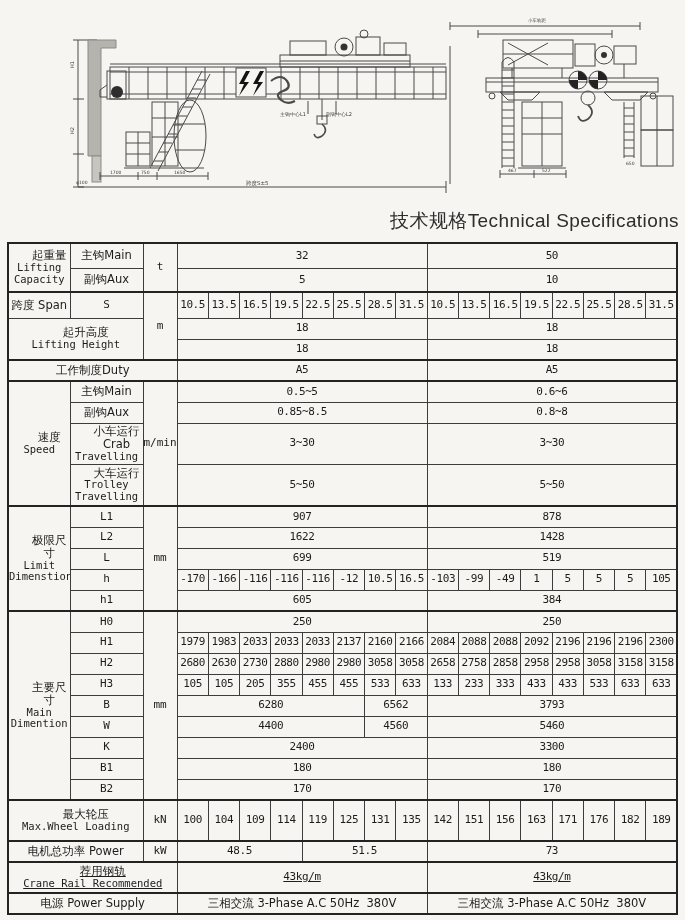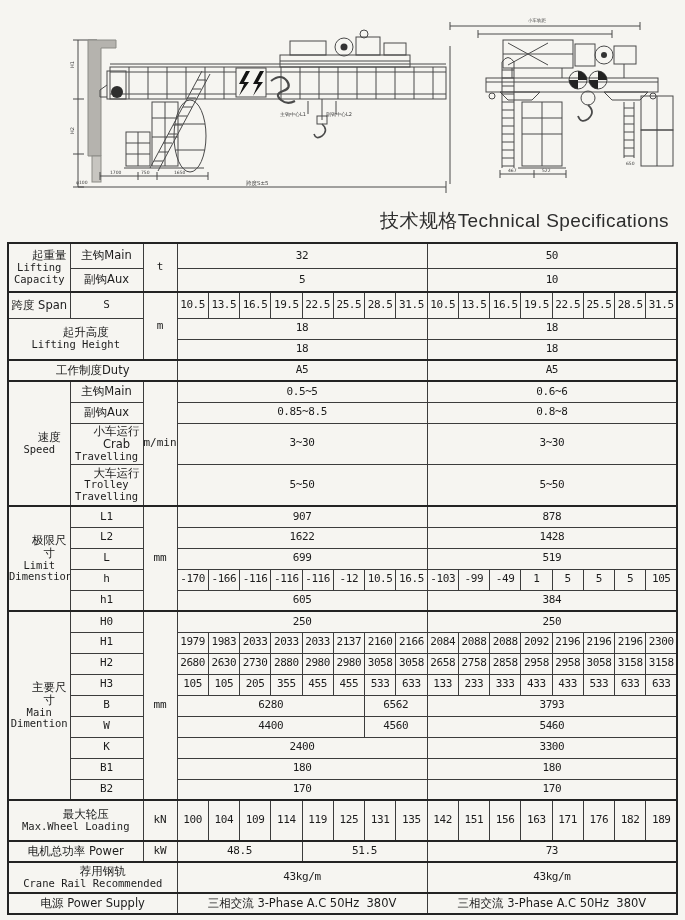--- a/index.html
+++ b/index.html
@@ -7,21 +7,21 @@
   body {
     background:#f6f5f1;
     color:#1e1e1e;
     font-family:"DejaVu Sans","Liberation Sans",sans-serif;
     overflow:hidden;
   }
   .sheet { position:relative; width:685px; height:920px; }
   svg.drawing { display:block; margin-top:6px; }
   .title {
     text-align:right;
-    padding:2px 16px 8px 0;
+    padding:2px 6px 8px 0;
     font-size:19px;
     letter-spacing:.4px;
     color:#2d2d2d;
     font-family:"Liberation Sans","DejaVu Sans",sans-serif;
   }
   table.spec {
     border-collapse:collapse;
     table-layout:fixed;
     margin-left:7px;
     width:669px;
@@ -33,21 +33,21 @@
     vertical-align:middle;
     padding:0;
     font-size:11px;
     line-height:1.12;
     overflow:hidden;
     font-family:"DejaVu Sans Mono","Liberation Mono",monospace;
     color:#1c1c1c;
   }
   .spec tr { height:21px; }
   tr.h25 { height:25px; } tr.h24 { height:24px; } tr.h26 { height:26px;margin-left:8px; }
-  tr.h34 { height:41px; } tr.h42 { height:42px; } tr.h31 { height:31px; }
+  tr.h34 { height:41px; } tr.h42 { height:42px; } tr.h31 { height:31px;text-decoration:underline; }
   .spec tr.sec td { border-top:2px solid #232323; }
   .spec td.zh { font-family:"DejaVu Sans","Liberation Sans",sans-serif; font-size:11.5px; }
   .spec td .en { font-family:"DejaVu Sans Mono","Liberation Mono",monospace; font-size:10.5px;text-align:center; }
   .spec td .zhl { font-size:11.5px; font-family:"DejaVu Sans","Liberation Sans",sans-serif;padding-left:20px; }
   .num { font-size:10.5px; letter-spacing:-.4px; }
   .supply { white-space:pre; font-size:10.5px; }
   svg text { font-family:"DejaVu Sans","Liberation Sans",sans-serif; fill:#3d3d3d; stroke:none; }
 </style>
 </head>
 <body>

